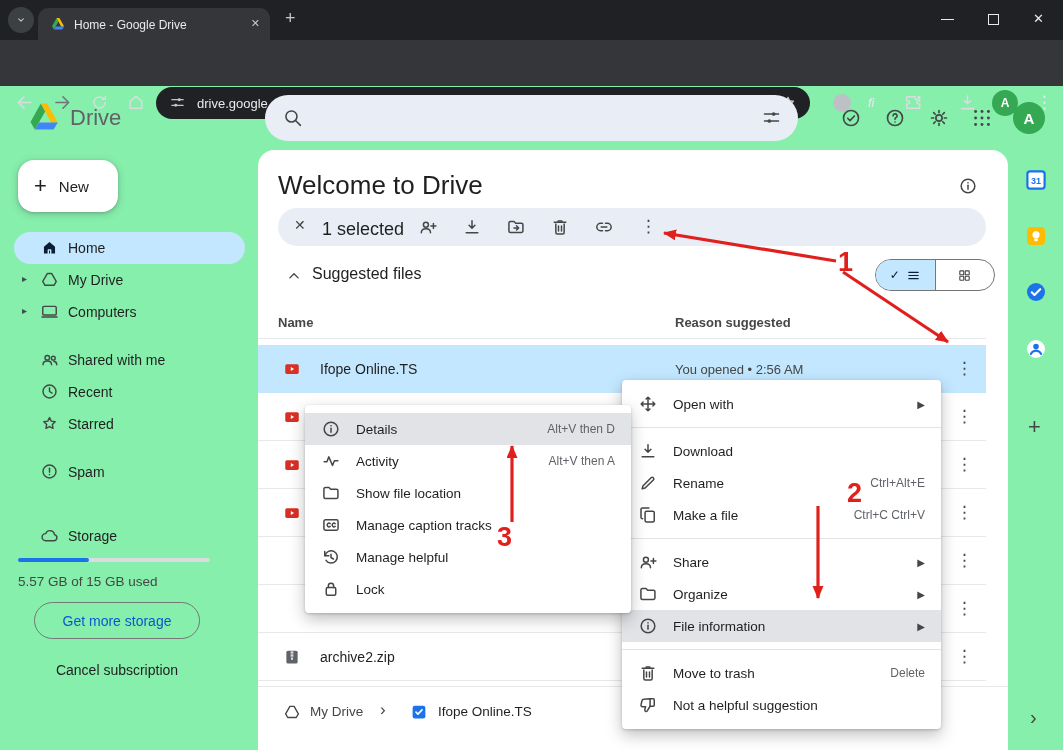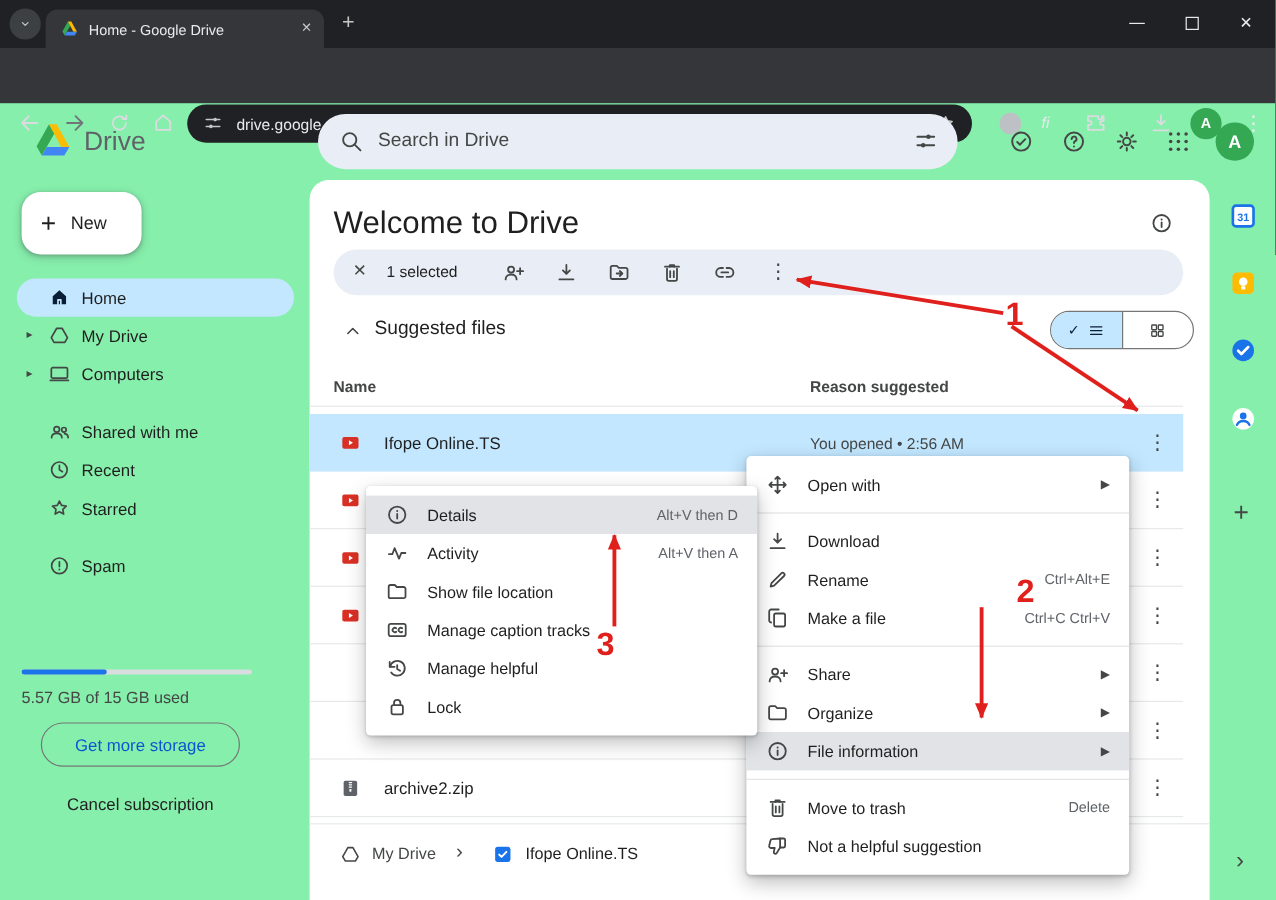--- a/index.html
+++ b/index.html
@@ -312,21 +312,20 @@
   </div>
 
   <svg class="ic abs" style="left:26px;top:99px" width="36" height="36" viewBox="0 0 24 24">
       <use href="#s-drive"></use>
     </svg>
   <span class="abs" style="left:70px;top:105px;font-size:22px;color:#5F6368">Drive</span>
   <div class="searchbar">
     <svg class="ic abs" style="left:17px;top:12px;color:#444746" width="21" height="21" viewBox="0 0 24 24">
         <use href="#s-search"></use>
       </svg>
-    <input class="abs" style="left: 50px; top: 10px; width: 400px; height: 26px; border: none; background: transparent; outline: none; font-size: 16px; color: rgb(31, 31, 31); font-family: inherit;" placeholder="Search in Drive">
     <svg class="ic abs" style="right:16px;top:12px;color:#444746" width="21" height="21" viewBox="0 0 24 24">
         <use href="#s-tune"></use>
       </svg>
   </div>
   <svg class="ic abs" style="left:840px;top:107px;color:#444746" width="22" height="22" viewBox="0 0 24 24">
       <use href="#s-check"></use>
     </svg>
   <svg class="ic abs" style="left:884px;top:107px;color:#444746" width="22" height="22" viewBox="0 0 24 24">
       <use href="#s-help"></use>
     </svg>
@@ -381,40 +380,46 @@
           <use href="#s-staro"></use>
         </svg>
       <span class="lbl">Starred</span>
     </div>
     <div class="nav" style="top:306px">
       <svg class="ic nic" width="19" height="19" viewBox="0 0 24 24">
           <use href="#s-spam"></use>
         </svg>
       <span class="lbl">Spam</span>
     </div>
+    <div class="nav" style="top:370px">
+      <svg class="ic nic" width="19" height="19" viewBox="0 0 24 24">
+          <use href="#s-cloud"></use>
+        </svg>
+      <span class="lbl">Storage</span>
+    </div>
 
     <div class="abs" style="left:18px;top:408px;width:192px;height:4px;border-radius:2px;background:#D9DCE0">
       <div style="width:37%;height:100%;border-radius:2px;background:#1A73E8"></div>
     </div>
     <span class="abs" style="left:18px;top:424px;font-size:13.5px;color:#444746">5.57 GB of 15 GB used</span>
     <div class="abs" style="left:34px;top:452px;width:166px;height:37px;border:1px solid #747775;border-radius:19px;display:flex;align-items:center;justify-content:center;cursor:pointer">
       <span style="font-size:14px;color:#0B57D0">Get more storage</span>
     </div>
     <span class="abs" style="left:0;top:512px;width:234px;text-align:center;font-size:14px;color:#1f1f1f;cursor:pointer">Cancel subscription</span>
   </div>
 
   <div class="card">
     <span class="abs" style="left:20px;top:20px;font-size:26px;color:#1f1f1f">Welcome to Drive</span>
     <svg class="ic abs" style="left:700px;top:26px;color:#444746" width="20" height="20" viewBox="0 0 24 24">
         <use href="#s-info"></use>
       </svg>
 
     <div class="tbar">
       <span class="abs" style="left:16px;top:9px;font-size:14px;color:#444746;cursor:pointer">✕</span>
-      <span class="abs" style="left:44px;top:11px;font-size:13px;color:#1f1f1f">1 selected</span>
+      <span class="abs" style="left:44px;top:11px;font-size:18px;color:#1f1f1f">1 selected</span>
       <svg class="ic tbic" style="left:140px" width="20" height="20" viewBox="0 0 24 24">
           <use href="#s-padd"></use>
         </svg>
       <svg class="ic tbic" style="left:184px" width="20" height="20" viewBox="0 0 24 24">
           <use href="#s-dl"></use>
         </svg>
       <svg class="ic tbic" style="left:228px" width="20" height="20" viewBox="0 0 24 24">
           <use href="#s-fmove"></use>
         </svg>
       <svg class="ic tbic" style="left:272px" width="20" height="20" viewBox="0 0 24 24">

